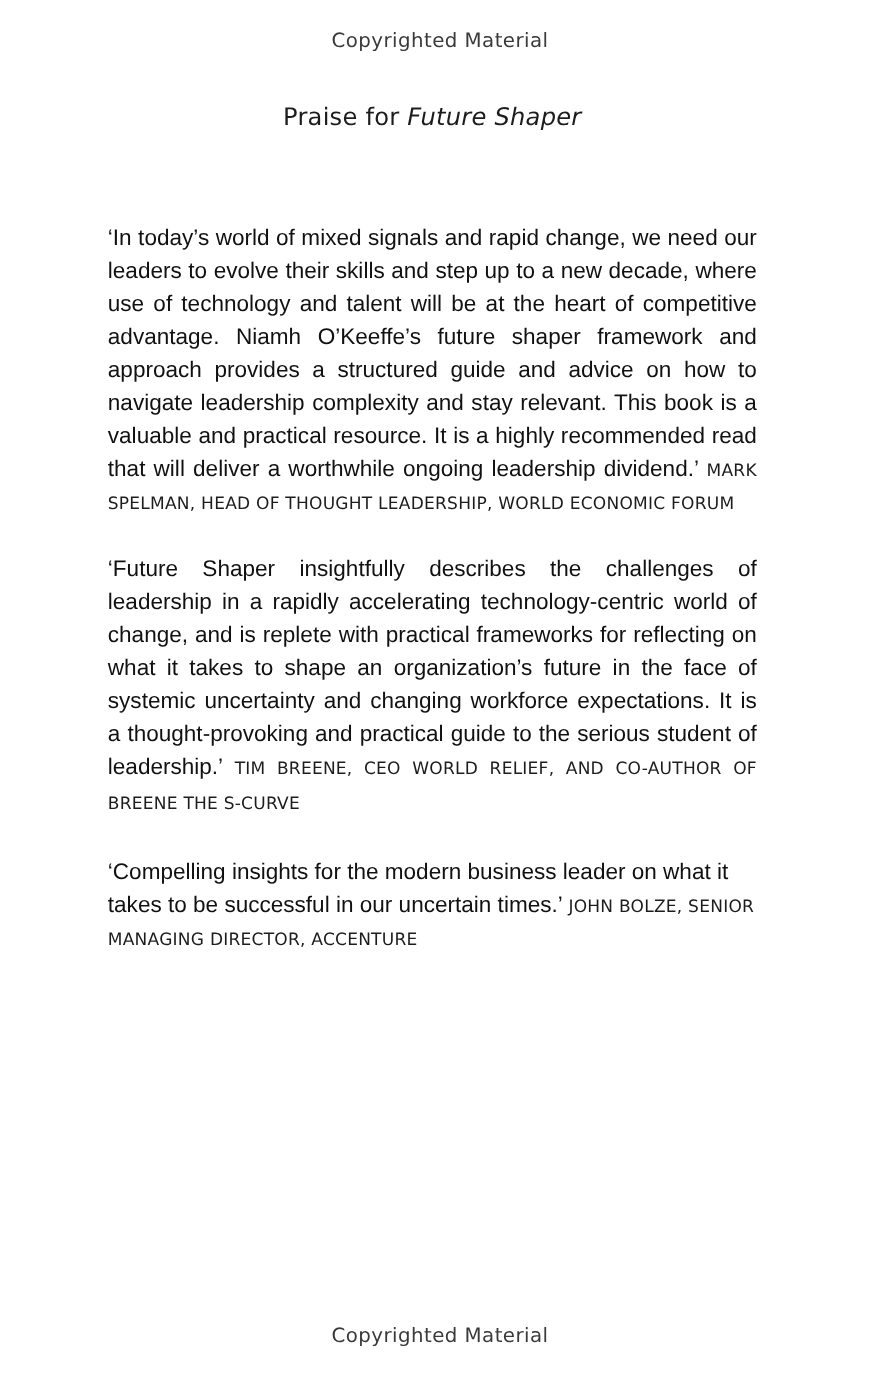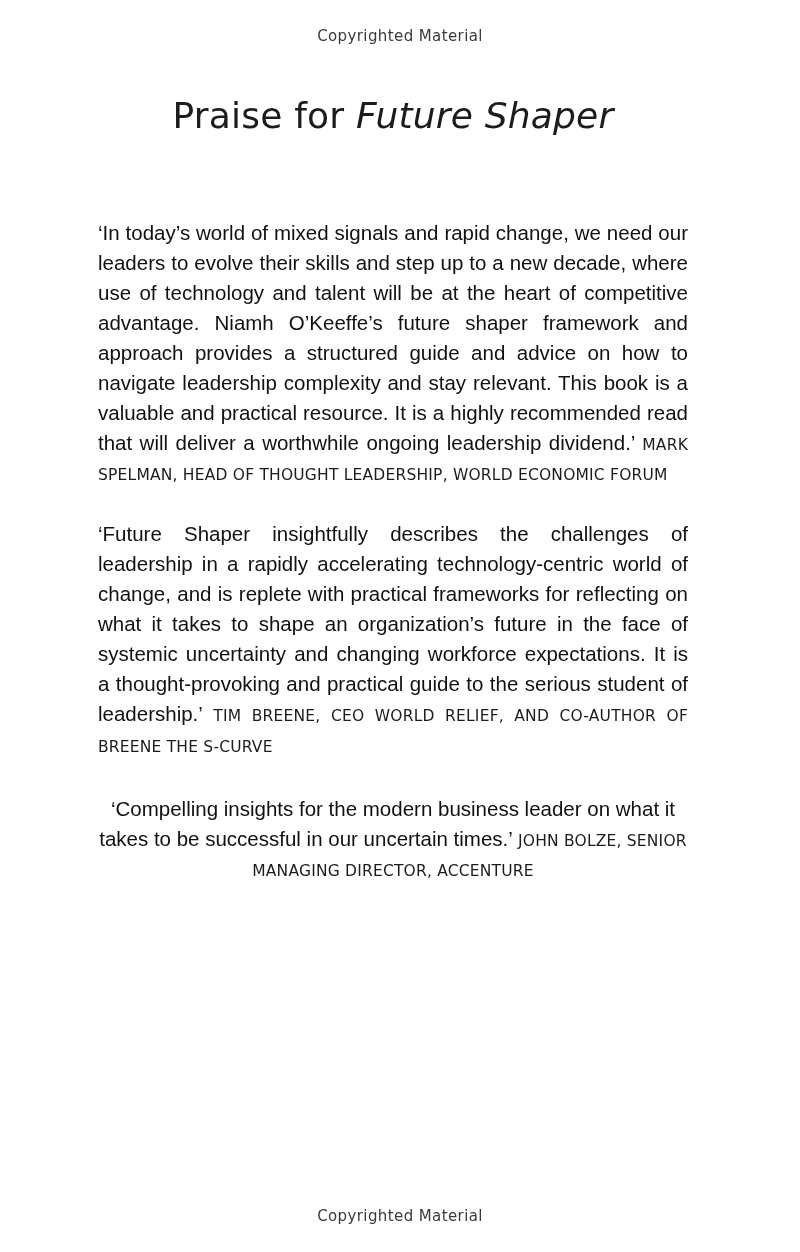--- a/index.html
+++ b/index.html
@@ -22,38 +22,38 @@
     height: 1252px;
     box-sizing: border-box;
   }
 
   .watermark {
     position: absolute;
     left: 0;
     width: 100%;
     text-align: center;
     font-family: "DejaVu Sans", sans-serif;
-    font-size: 15px;
+    font-size: 18px;
     letter-spacing: 0.4px;
     color: #3a3a3a;
   }
   .watermark-top { top: 27px; }
   .watermark-bottom { bottom: 27px; }
 
   .content {
     position: absolute;
     left: 98px;
     top: 95px;
     width: 590px;
   }
 
   .page-title {
     font-family: "DejaVu Sans", sans-serif;
     font-weight: 400;
-    font-size: 36px;
+    font-size: 22px;
     text-align: center;
     color: #1c1c1c;
     letter-spacing: 0.2px;
     margin: 0 0 82px 0;
   }
   .page-title .title-italic {
     font-style: italic;
   }
 
   .quote-block {
@@ -69,21 +69,21 @@
     font-family: Liberation Sans, sans-serif;
   }
 
   .attrib {
     font-family: "DejaVu Sans", sans-serif;
     font-size: 15.5px;
     letter-spacing: 0.2px;
     color: #1c1c1c;
   }
 
-  .b3 { text-align: center; margin-top: 34px; }
+  .b3 { text-align: left; margin-top: 34px; }
 </style>
 </head>
 <body>
 
 <div class="page">
 
   <div class="watermark watermark-top">Copyrighted Material</div>
 
   <div class="content">
 

